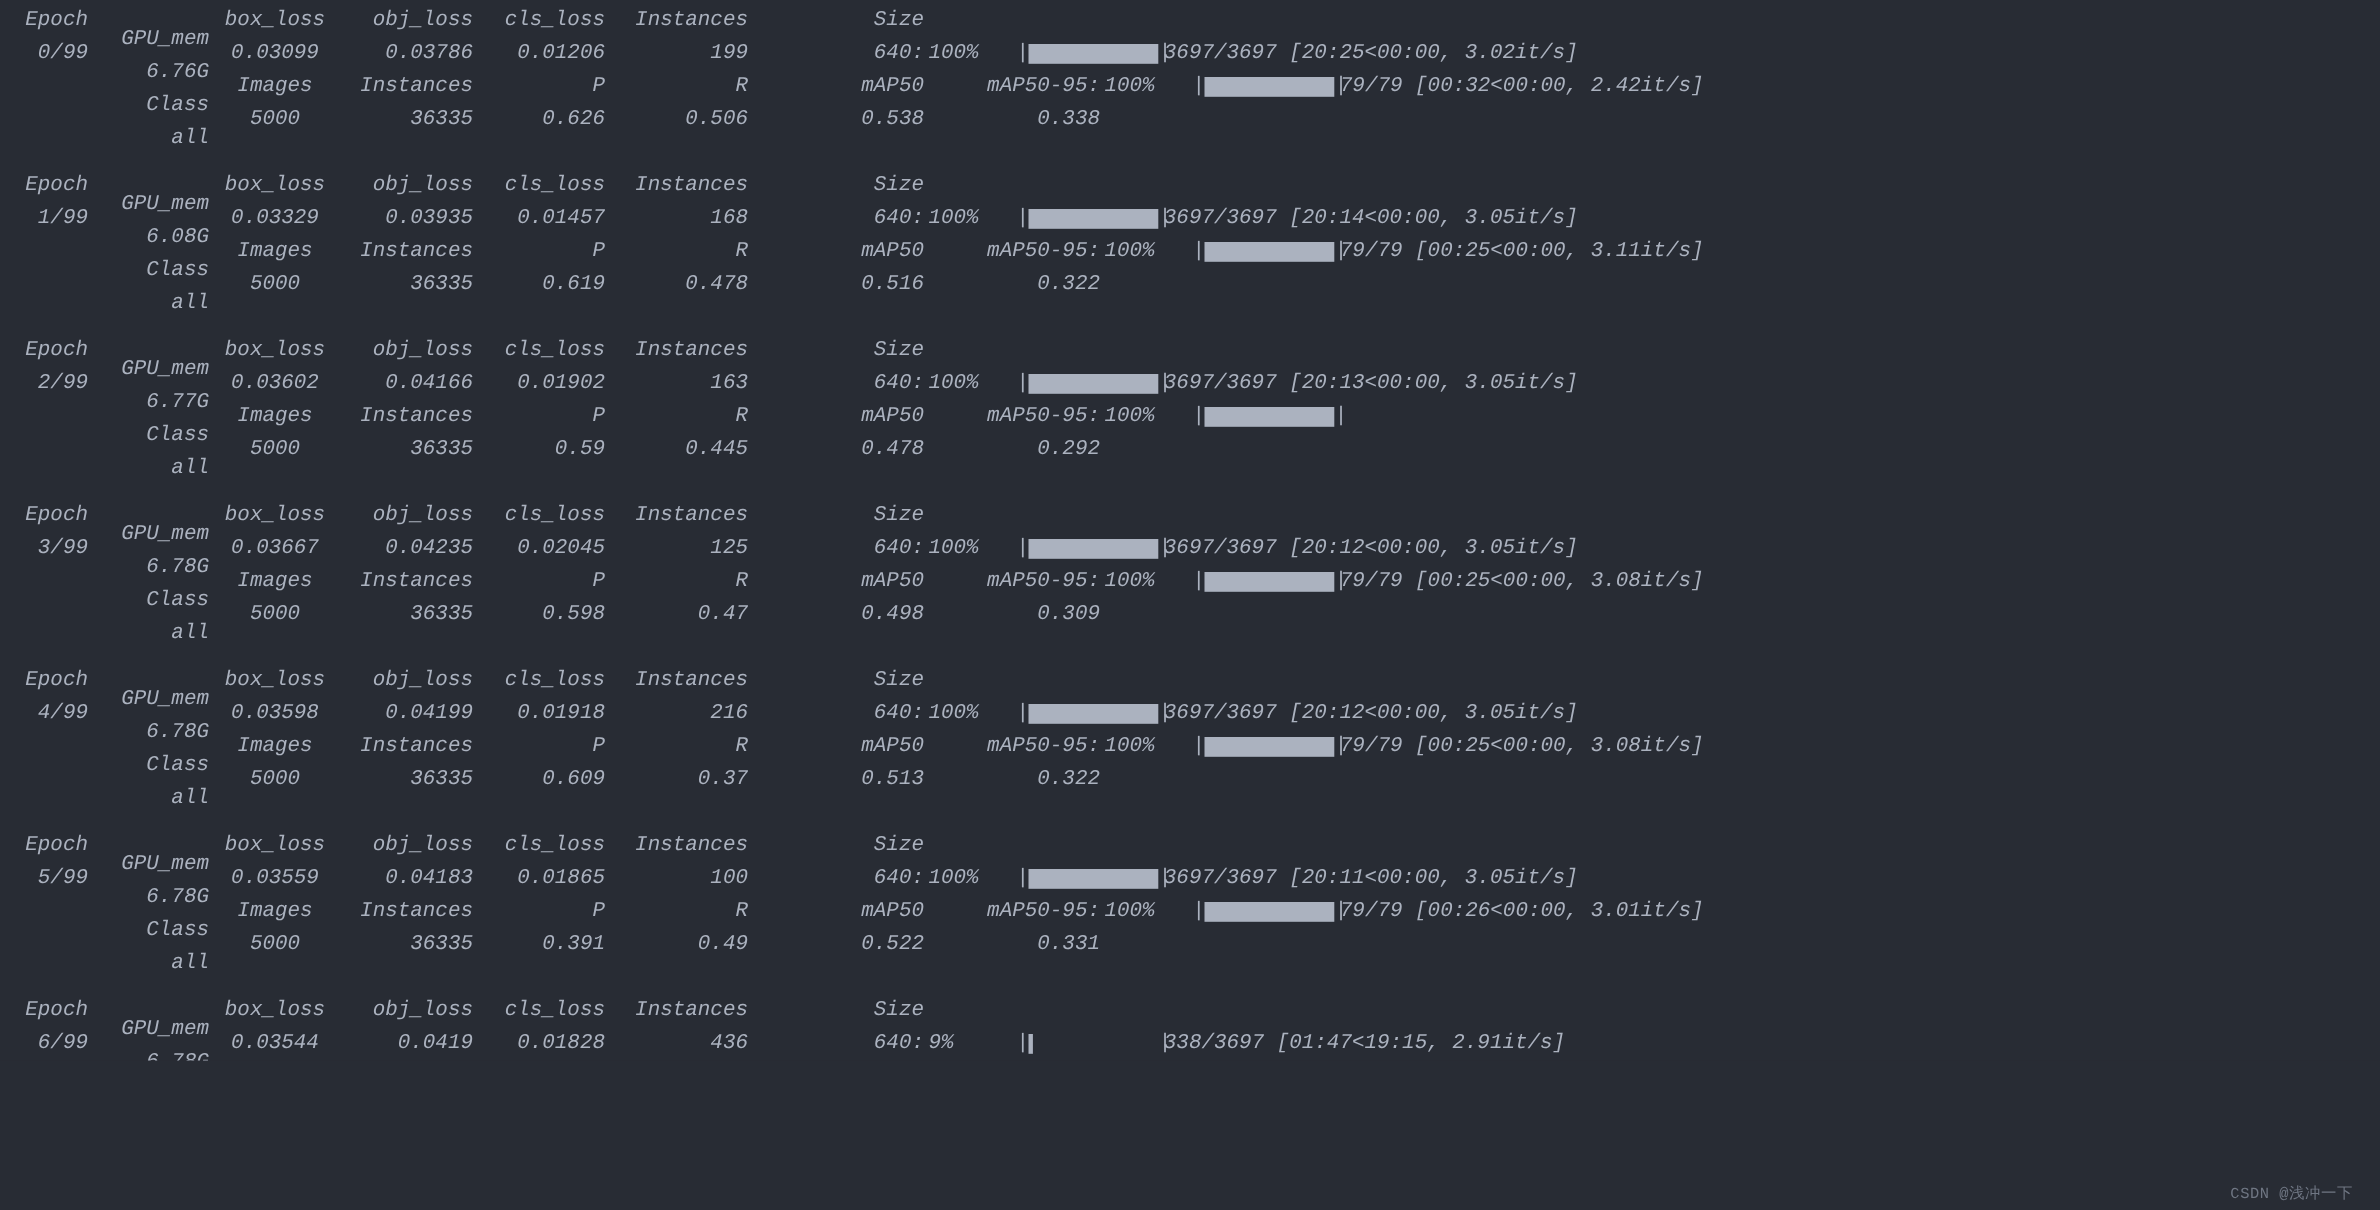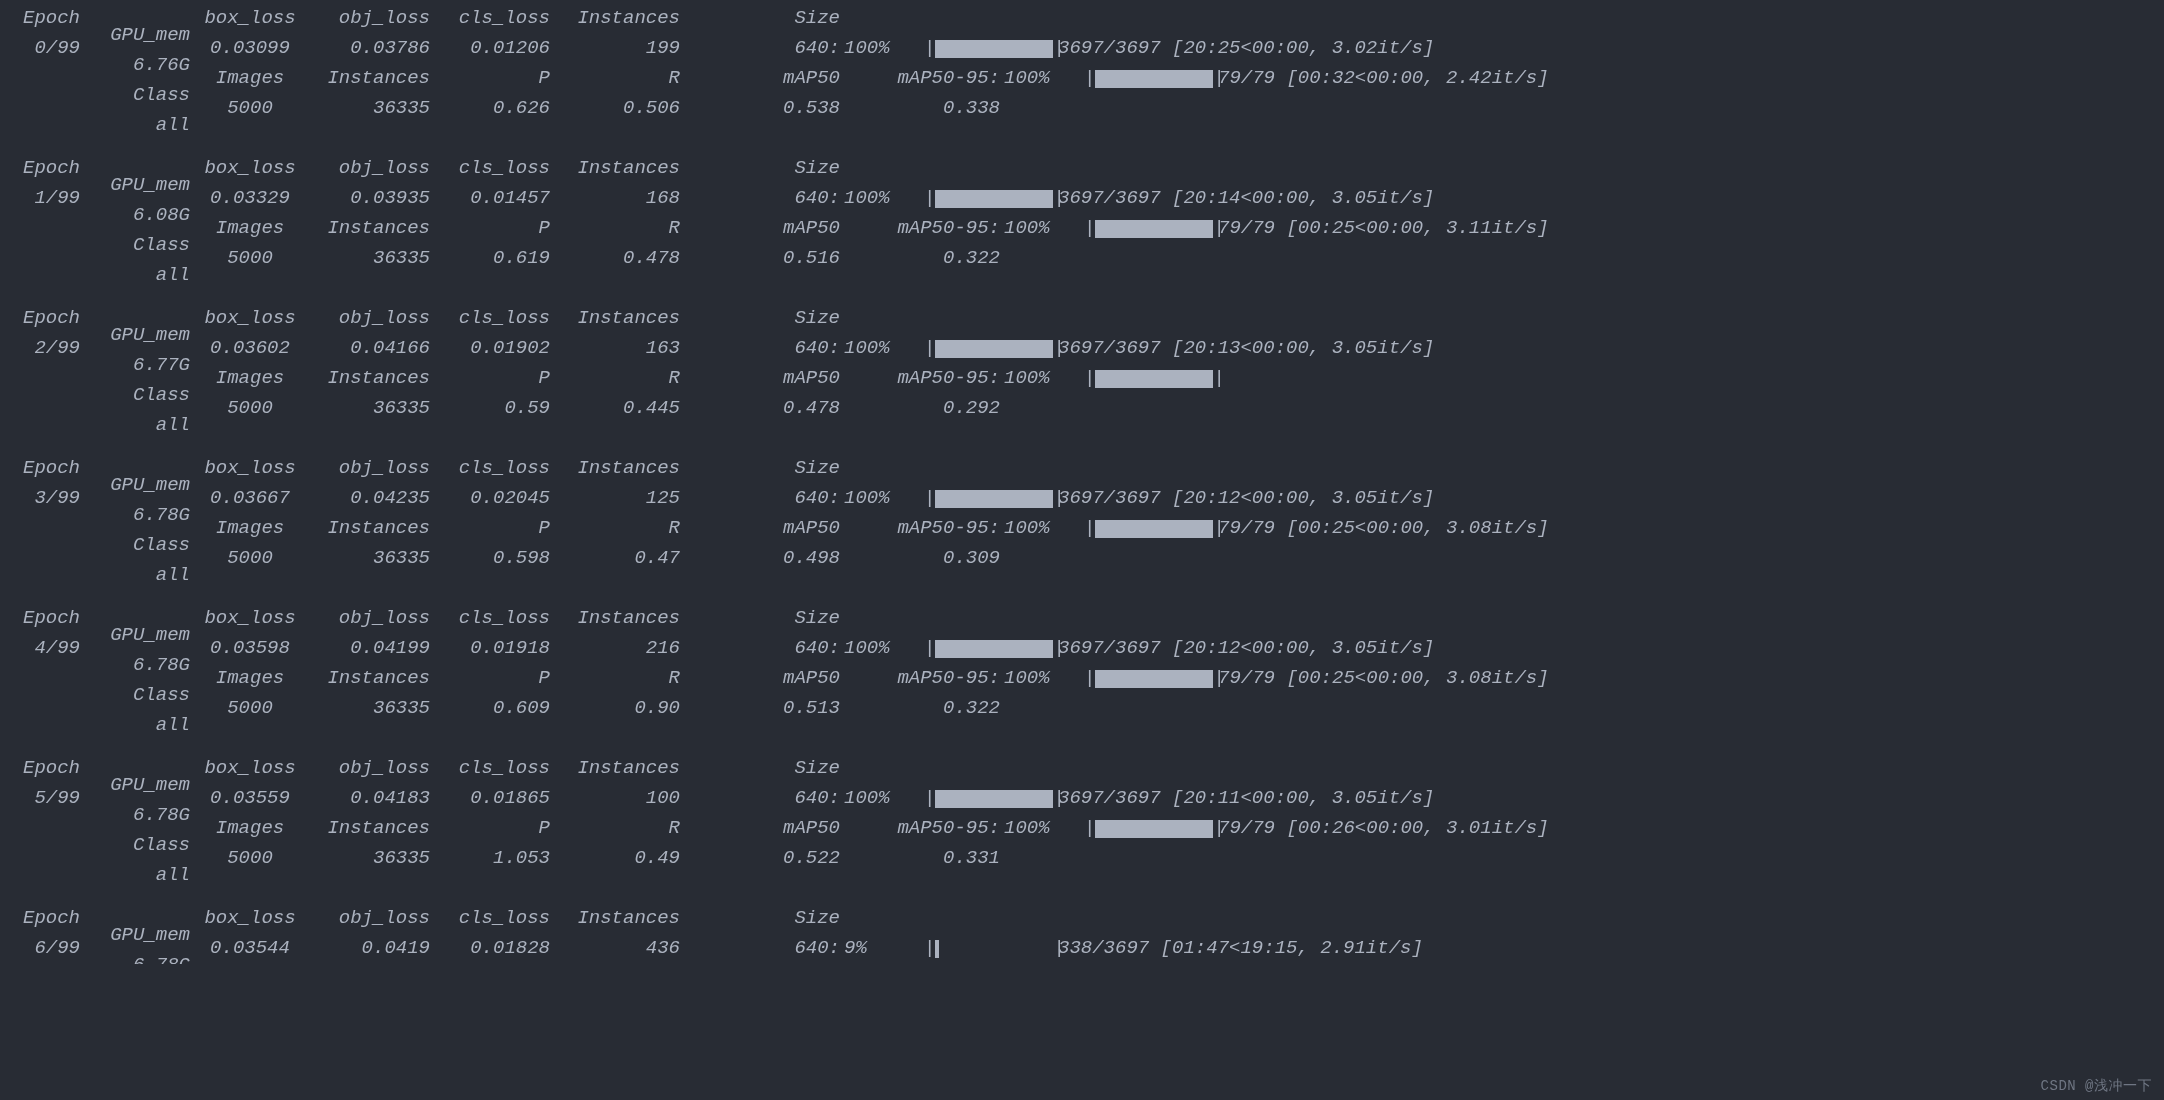--- a/index.html
+++ b/index.html
@@ -48,21 +48,21 @@
     height: 18px;
     background:#abb2bf;
     vertical-align: middle;
   }
   .bar-full  { width: 118px; }
   .bar-tiny  { width: 4px; }
   .bar-space { display:inline-block; width:118px; }
   .gap { height: 30px; }
   .watermark {
     position: fixed;
-    right: 12px;
+    right: 25px;
     bottom: 2px;
     font-size: 14px;
     color: #6f7683;
     letter-spacing: 0.5px;
   }
 </style>
 </head>
 <body>
 
 <div class="terminal" id="terminal">
@@ -338,21 +338,21 @@
         </span>
       </span>
       <span class="cell c-rest"> 79/79 [00:25&lt;00:00,  3.08it/s]</span>
     </div>
     <div class="row">
       <span class="cell c-epoch"></span>
       <span class="cell c-gpumem">all</span>
       <span class="cell c-boxloss">5000</span>
       <span class="cell c-objloss">36335</span>
       <span class="cell c-clsloss">0.609</span>
-      <span class="cell c-inst">0.90</span>
+      <span class="cell c-inst">0.37</span>
       <span class="cell c-size">0.513</span>
       <span class="cell c-map50">0.322</span>
     </div>
     <div class="gap"></div>
     <div class="row">
       <span class="cell c-epoch">Epoch</span>
       <span class="cell c-gpumem">GPU_mem</span>
       <span class="cell c-boxloss">box_loss</span>
       <span class="cell c-objloss">obj_loss</span>
       <span class="cell c-clsloss">cls_loss</span>
@@ -394,21 +394,21 @@
           <span class="pipe">|</span>
         </span>
       </span>
       <span class="cell c-rest"> 79/79 [00:26&lt;00:00,  3.01it/s]</span>
     </div>
     <div class="row">
       <span class="cell c-epoch"></span>
       <span class="cell c-gpumem">all</span>
       <span class="cell c-boxloss">5000</span>
       <span class="cell c-objloss">36335</span>
-      <span class="cell c-clsloss">1.053</span>
+      <span class="cell c-clsloss">0.391</span>
       <span class="cell c-inst">0.49</span>
       <span class="cell c-size">0.522</span>
       <span class="cell c-map50">0.331</span>
     </div>
     <div class="gap"></div>
     <div class="row">
       <span class="cell c-epoch">Epoch</span>
       <span class="cell c-gpumem">GPU_mem</span>
       <span class="cell c-boxloss">box_loss</span>
       <span class="cell c-objloss">obj_loss</span>

